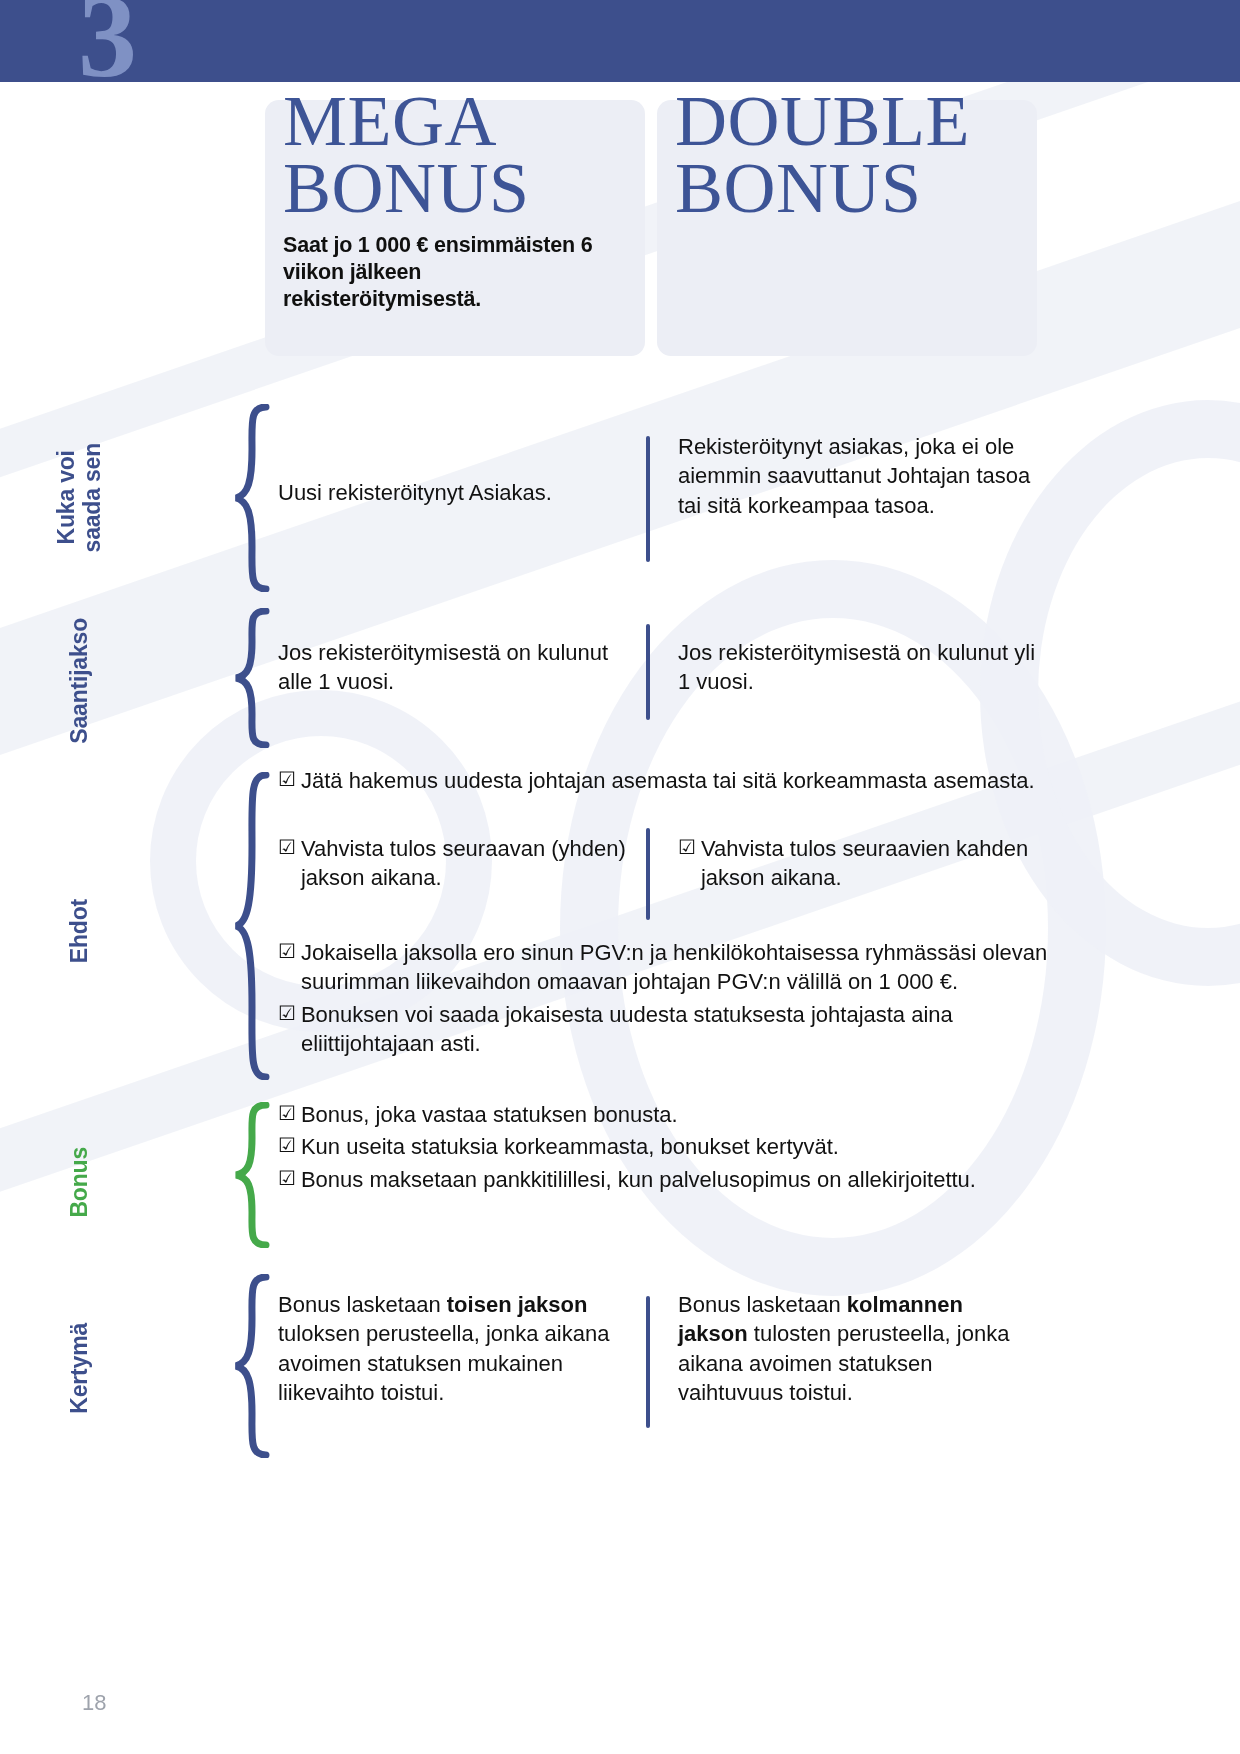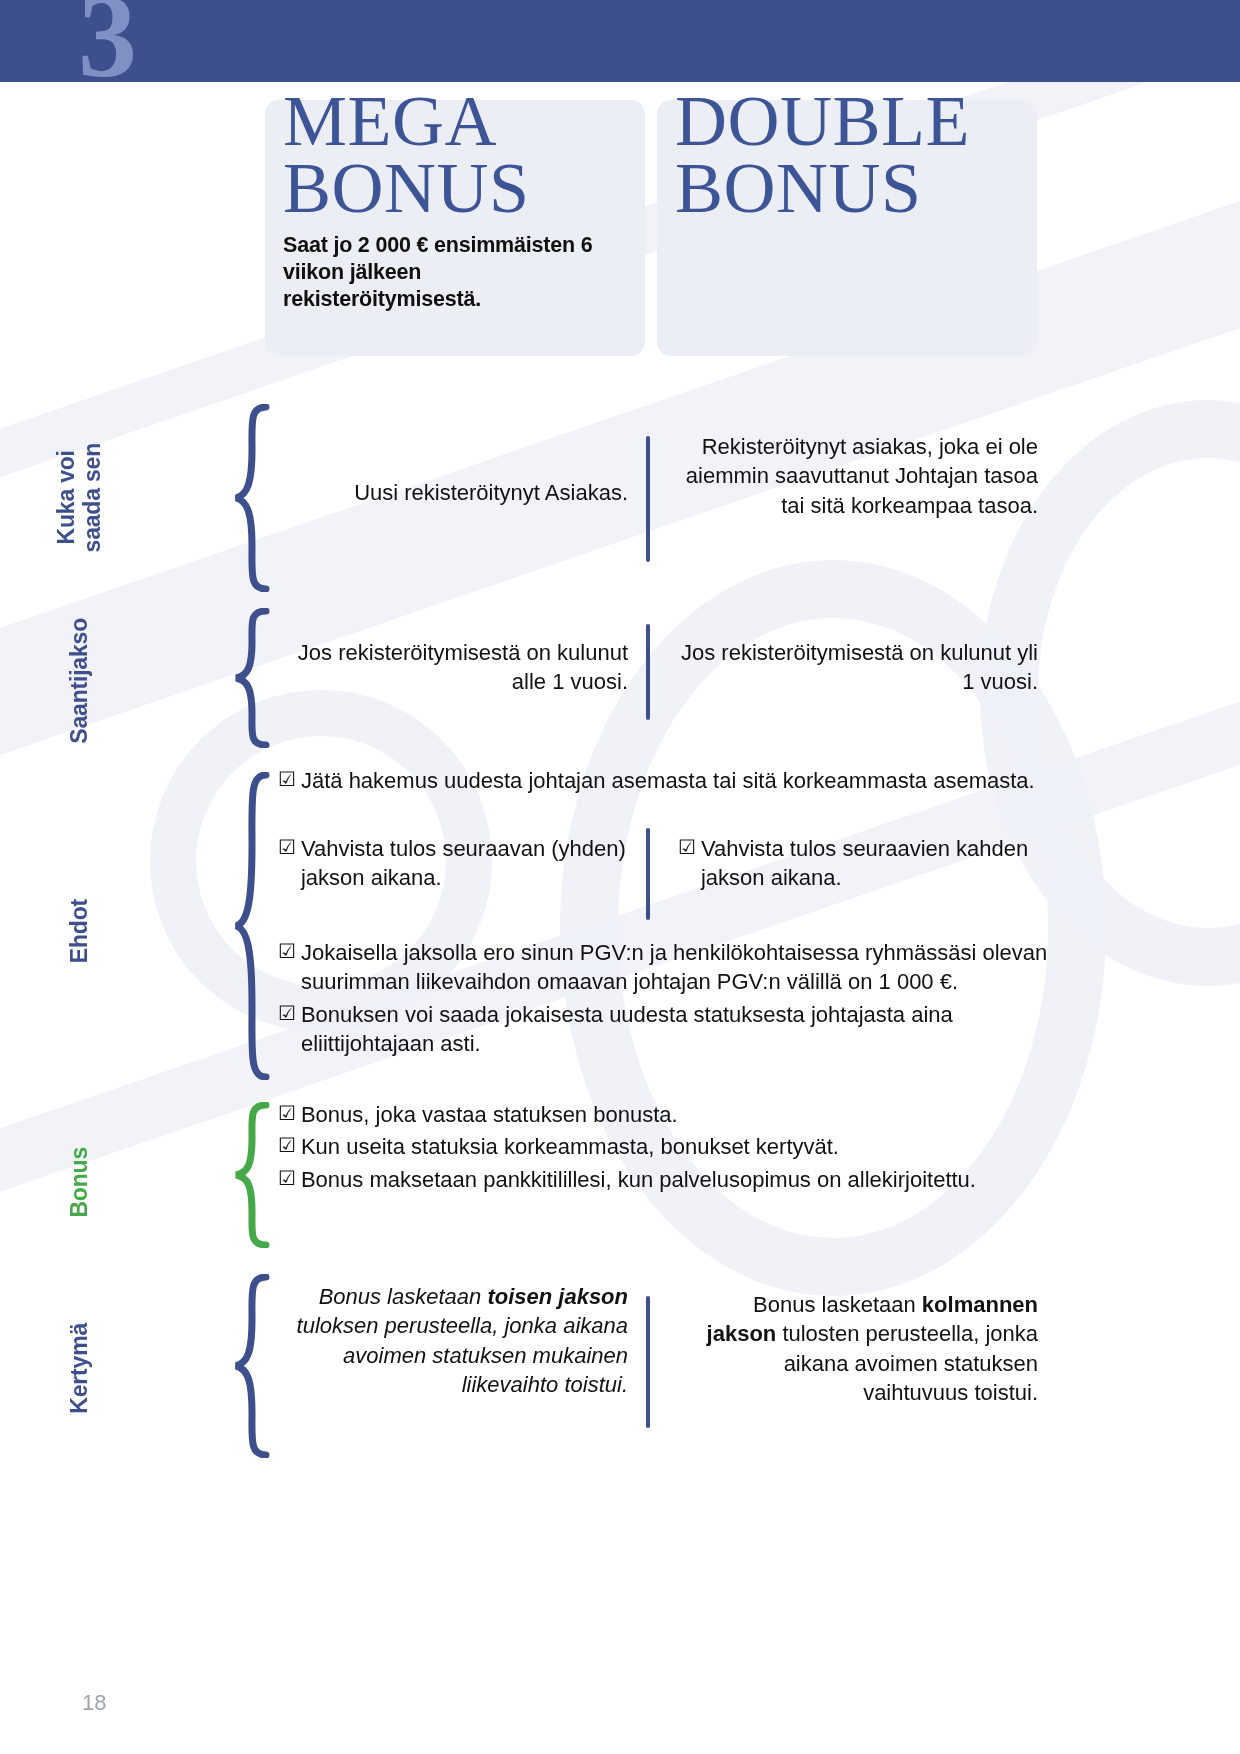--- a/index.html
+++ b/index.html
@@ -226,21 +226,21 @@
   }
   .chk {
     flex: 0 0 auto;
     font-size: 20px;
     line-height: 1.34;
     color: #121212;
   }
   .chk-text { flex: 1 1 auto; }
   .chk-text.bold { font-weight: 400; }
 
-  .para { margin: 0; text-align: right; }
+  .para { margin: 0; }
   .para b { font-weight: 700; }
 
   
   .page-number {
     position: absolute;
     left: 82px;
     bottom: 38px;
     font-size: 22px;
     color: #9ea3ac;
     z-index: 3;
@@ -260,21 +260,21 @@
     <div class="wm-ring wm-r3"></div>
   </div>
 
   <div class="header-band"></div>
   <div class="header-numeral">3</div>
 
   <div class="cards">
     <div class="card card-mega">
       <div class="card-title">MEGA
 BONUS</div>
-      <div class="card-sub">Saat jo 2 000 € ensimmäisten 6 viikon jälkeen rekisteröitymisestä.</div>
+      <div class="card-sub">Saat jo 1 000 € ensimmäisten 6 viikon jälkeen rekisteröitymisestä.</div>
     </div>
     <div class="card card-double">
       <div class="card-title">DOUBLE
 BONUS</div>
     </div>
   </div>
 
   <div class="grid">
 
     <div class="row" style="height:196px;">
@@ -393,21 +393,21 @@
     <div class="row" style="height:200px;">
       <div class="row-label lbl-blue">
         <span style="color: rgb(61, 79, 140);">Kertymä</span>
       </div>
       <div class="brace" style="top:6px;bottom:10px;">
         <svg viewBox="0 0 40 182" preserveAspectRatio="none" aria-hidden="true">
           <path d="M34 3 C18 3 20 18 20 44 C20 76 16 88 4 91 C16 94 20 106 20 138 C20 164 18 179 34 179" fill="none" stroke="#3d4f8c" stroke-width="7" stroke-linecap="round"></path>
         </svg>
       </div>
       <div class="cols">
-        <div class="col col-left" style="top:14px;font-style:italic;">
+        <div class="col col-left" style="top:22px;">
           <p class="para"><span>Bonus lasketaan </span><b>toisen jakson</b><span> tuloksen perusteella, jonka aikana avoimen statuksen mukainen liikevaihto toistui.</span></p>
         </div>
         <div class="vdiv" style="top:28px;height:132px;"></div>
         <div class="col col-right" style="top:22px;">
           <p class="para"><span>Bonus lasketaan </span><b>kolmannen jakson</b><span> tulosten perusteella, jonka aikana avoimen statuksen vaihtuvuus toistui.</span></p>
         </div>
       </div>
     </div>
 
   </div>

